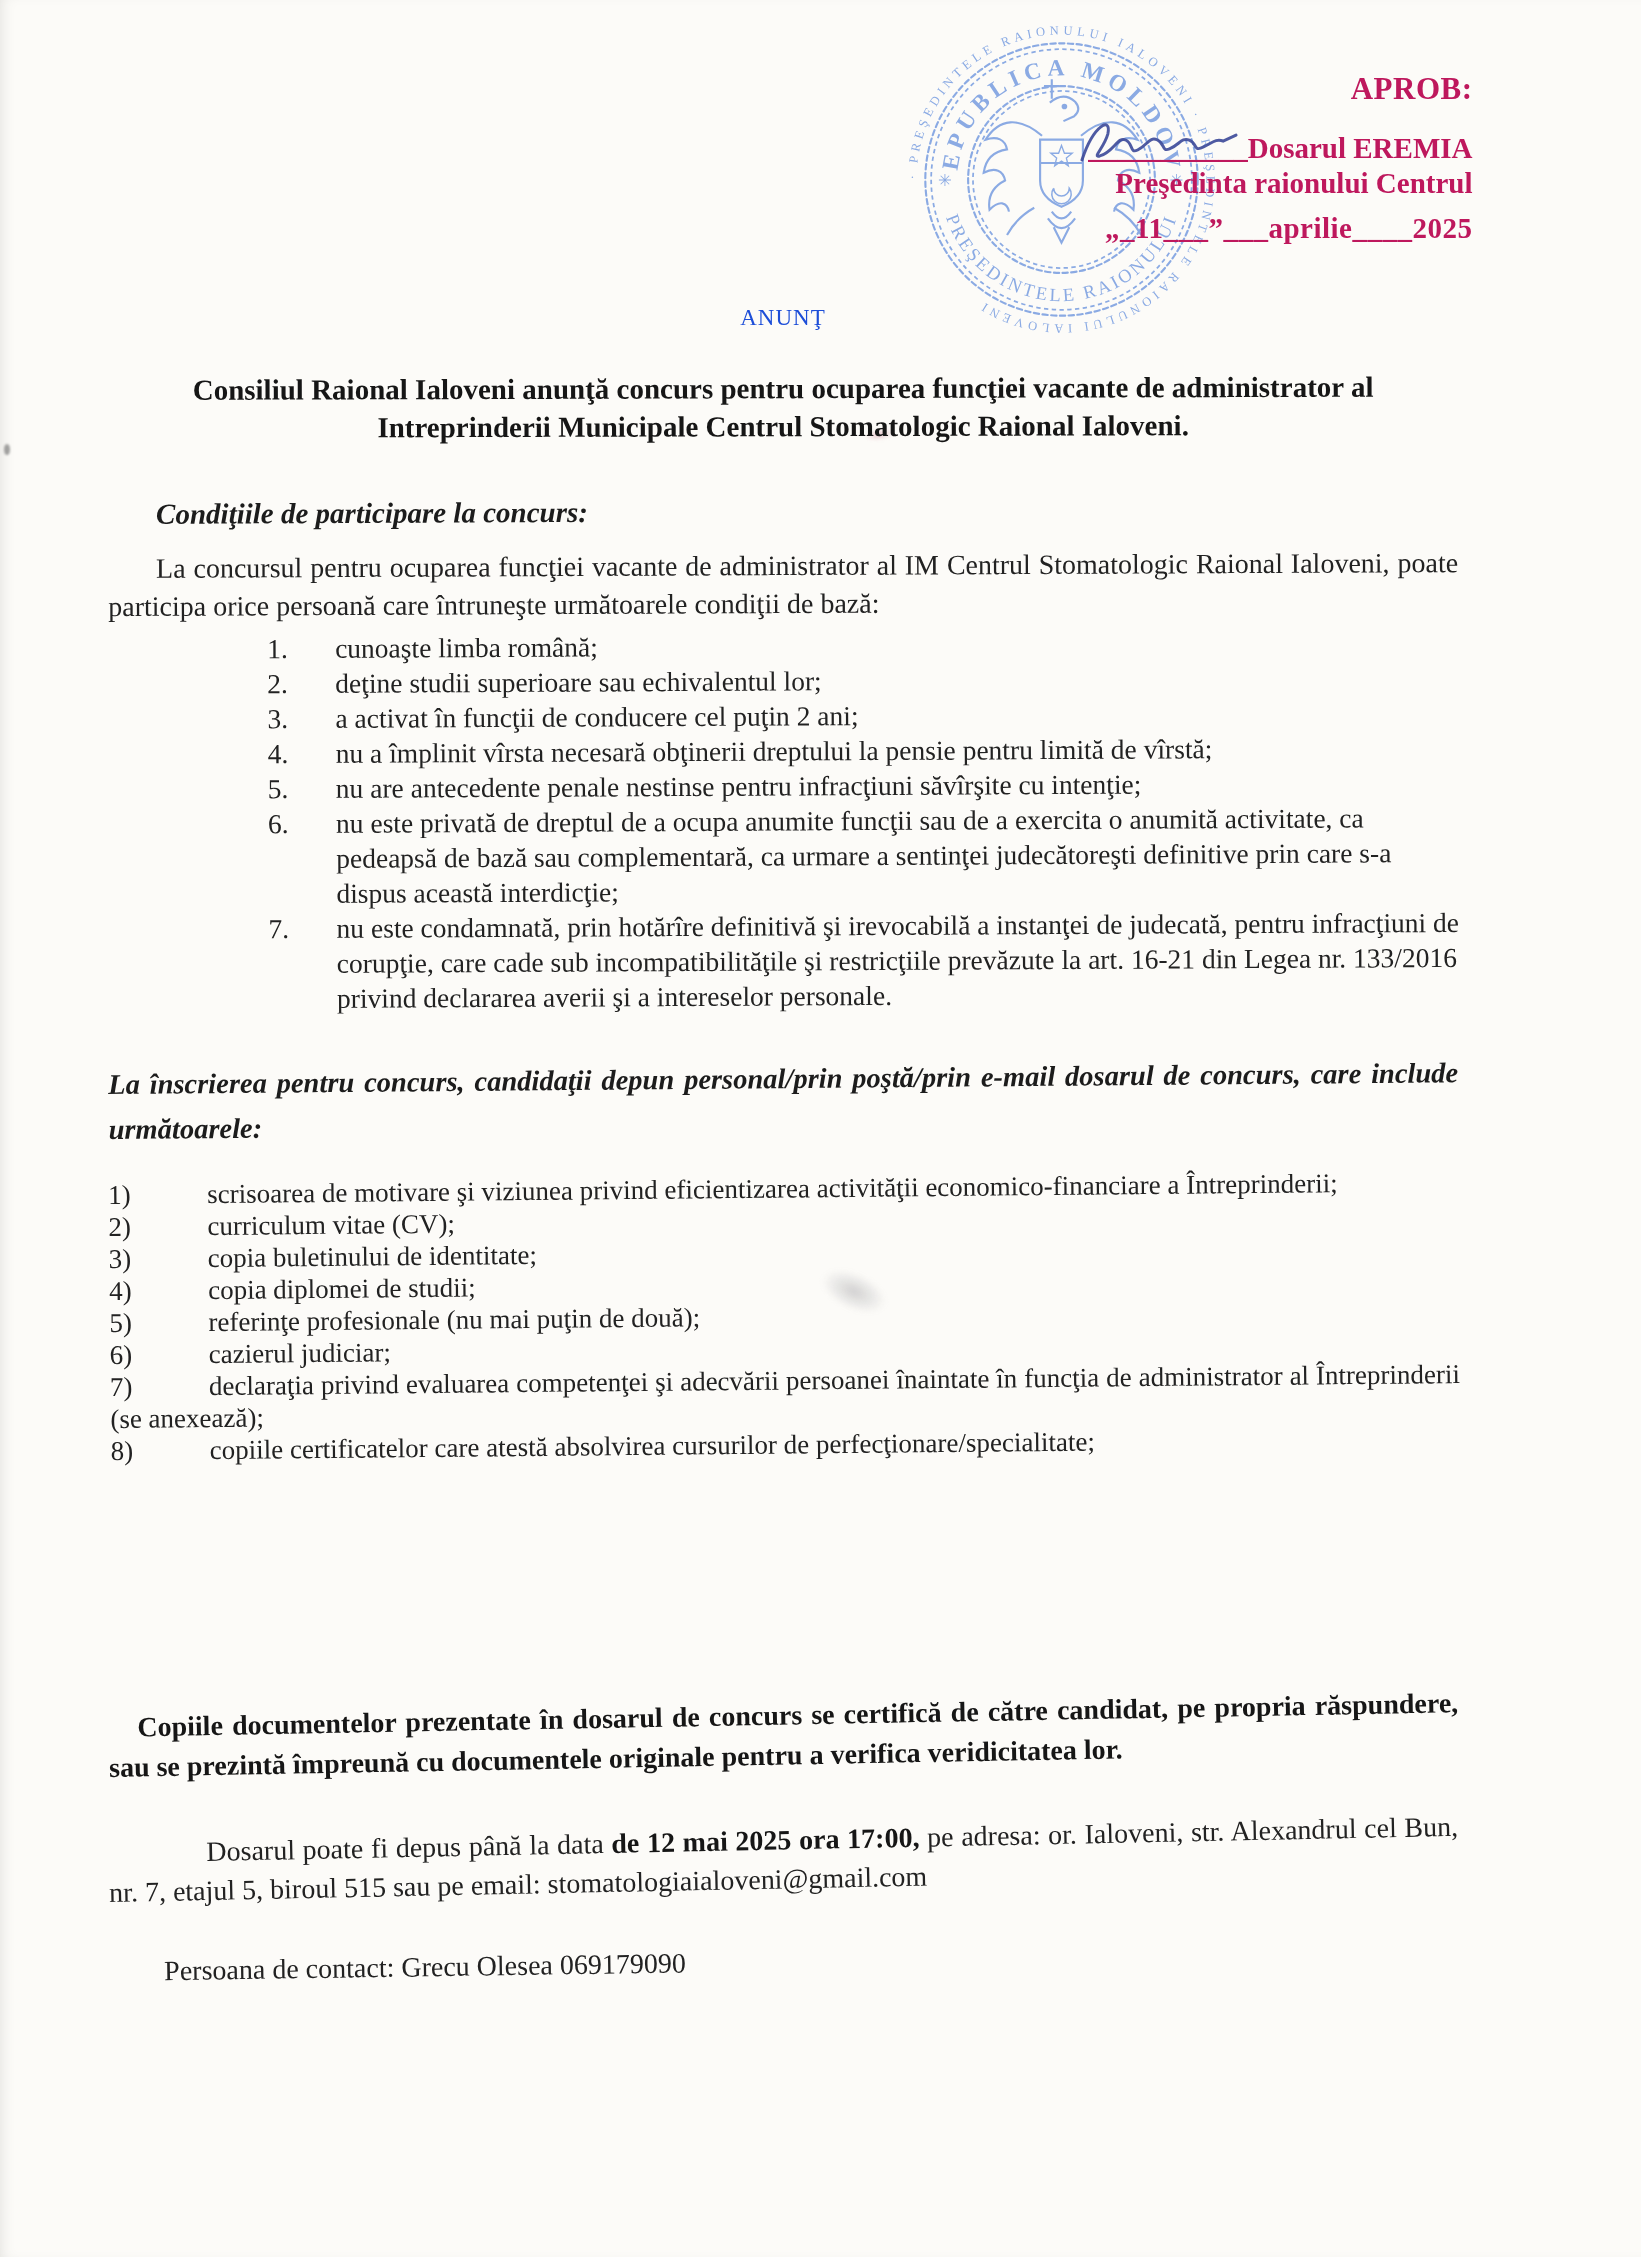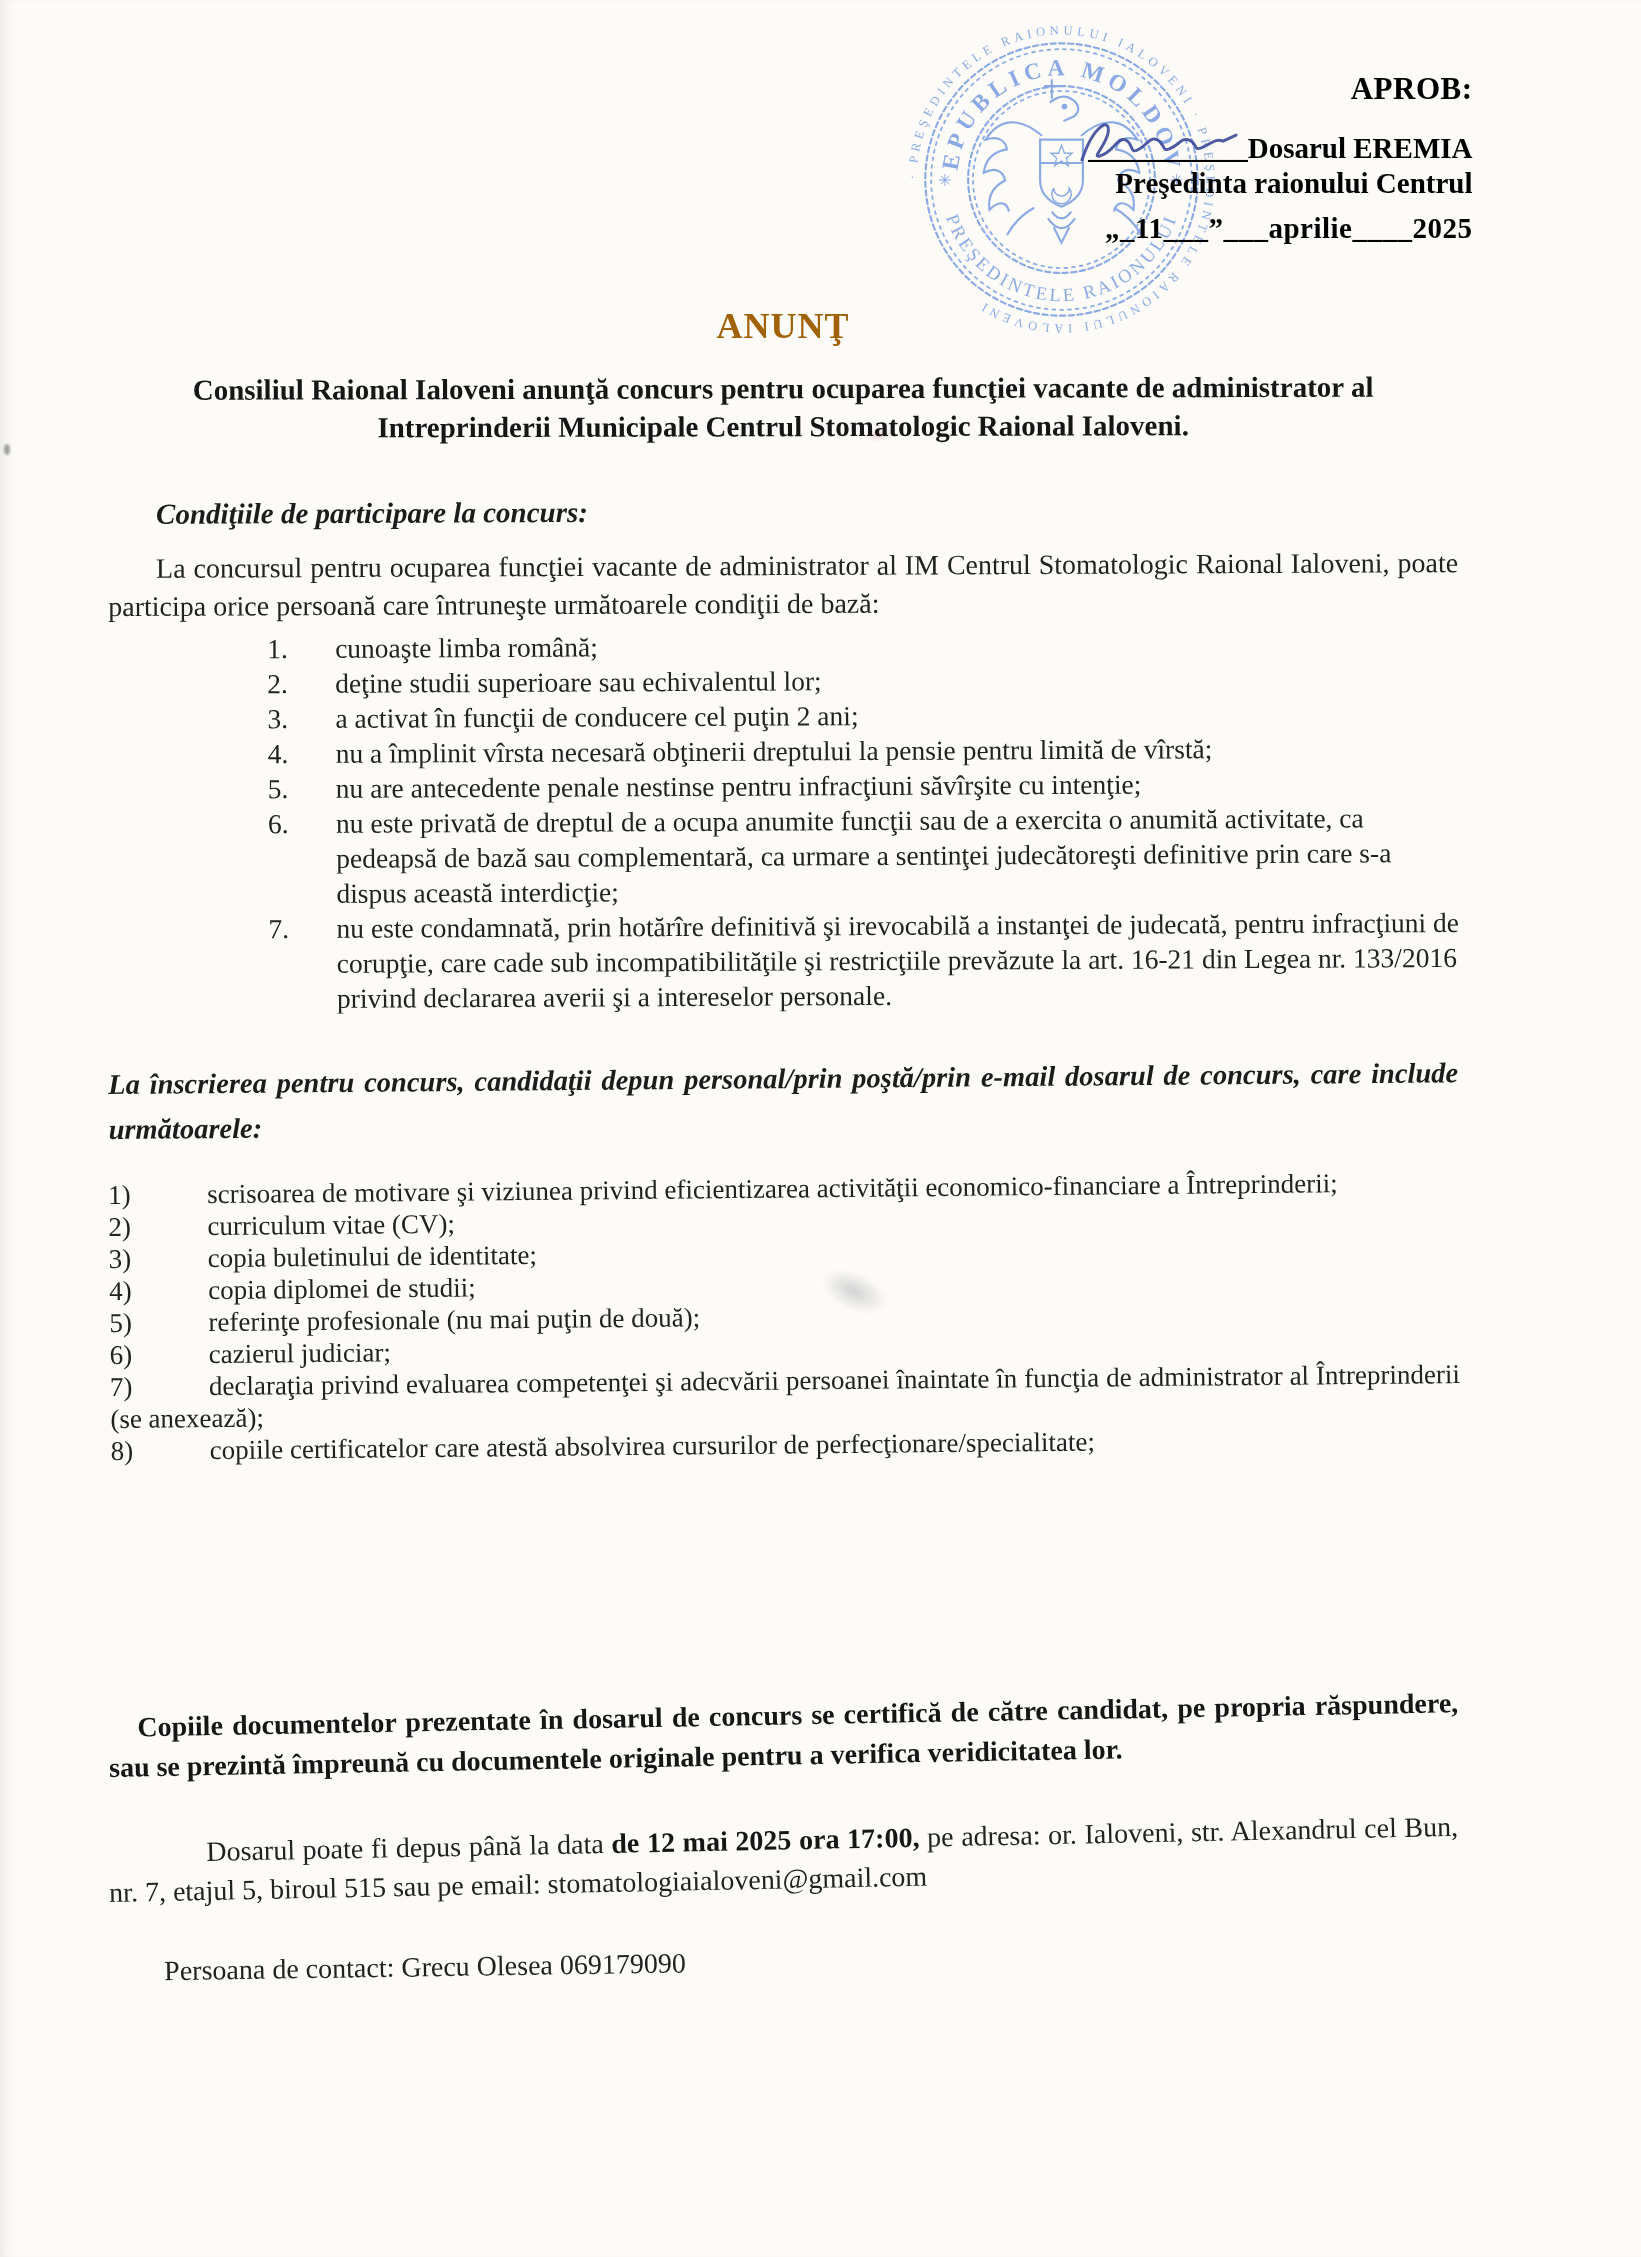--- a/index.html
+++ b/index.html
@@ -9,38 +9,38 @@
     background:#fcfbf8;
     overflow:hidden;
     font-family:"Liberation Serif","DejaVu Serif",serif;
     color:#222;
     box-shadow:inset 9.7px 0 17.4px -11.6px rgba(0,0,0,.15);
   }
   
   .approval{
     position:absolute;left:1050px;top:71px;width:436px;
     text-align:right;padding-right:13.5px;box-sizing:border-box;
-    font-weight:bold;color:#000000;z-index:3;
+    font-weight:bold;color:#be185d;z-index:3;
   }
   .ap-label{font-size:31px;line-height:35px;margin-bottom:25px;letter-spacing:0.5px;}
   .ap-sig,.ap-role,.ap-date{font-size:29px;line-height:34px;}
   .ap-role{margin-top:1px;}
   .ap-date{margin-top:11px;letter-spacing:0.5px;}
   
   .stamp{position:absolute;left:901px;top:19.3px;width:321px;height:321px;opacity:.8;z-index:1;}
   .st-outer{font-size:13px;letter-spacing:4.5px;fill:#6f97df;font-family:"Liberation Serif",serif;}
   .st-top{font-size:24px;font-weight:bold;letter-spacing:5.5px;fill:#6f97df;font-family:"Liberation Serif",serif;}
   .st-bot{font-size:19px;letter-spacing:3px;fill:#6f97df;font-family:"Liberation Serif",serif;}
   .st-star{font-size:17px;fill:#6f97df;}
   
   .signature{position:absolute;left:1074px;top:114px;width:169px;height:60px;z-index:4;}
   
   .content{position:absolute;left:108px;top:0;width:1350px;z-index:2;}
   .sec{position:absolute;left:0;width:1350px;transform-origin:0 0;}
-  .doc-title{top:305px;text-align:center;font-weight:bold;font-size:36px;letter-spacing:1px;color:#a16207;}
+  .doc-title{top:305px;text-align:center;font-weight:normal;font-size:23px;letter-spacing:1px;color:#1d4ed8;}
   .doc-subtitle{top:371px;text-align:center;font-weight:bold;font-size:29px;line-height:38px;color:#161616;transform:rotate(-0.15deg);}
   .cond-heading{top:498px;font-weight:bold;font-style:italic;font-size:29px;padding-left:48px;transform:rotate(-0.25deg);color:#1c1c1c;}
   .cond-intro{top:550px;font-size:28px;line-height:38px;text-align:justify;text-indent:48px;transform:rotate(-0.25deg);}
   .cond-list{top:632px;font-size:27.5px;line-height:35px;transform:rotate(-0.3deg);}
   .citem{position:relative;padding-left:227px;}
   .citem .cnum{position:absolute;left:159px;}
   .citem .ctext{display:block;text-align:left;}
   .enroll-heading{top:1062px;font-weight:bold;font-style:italic;font-size:28.5px;line-height:45px;text-align:justify;transform:rotate(-0.5deg);color:#1c1c1c;}
   .enroll-list{top:1179px;font-size:27px;line-height:32px;transform:rotate(-0.55deg);}
   .eitem{text-align:justify;}

